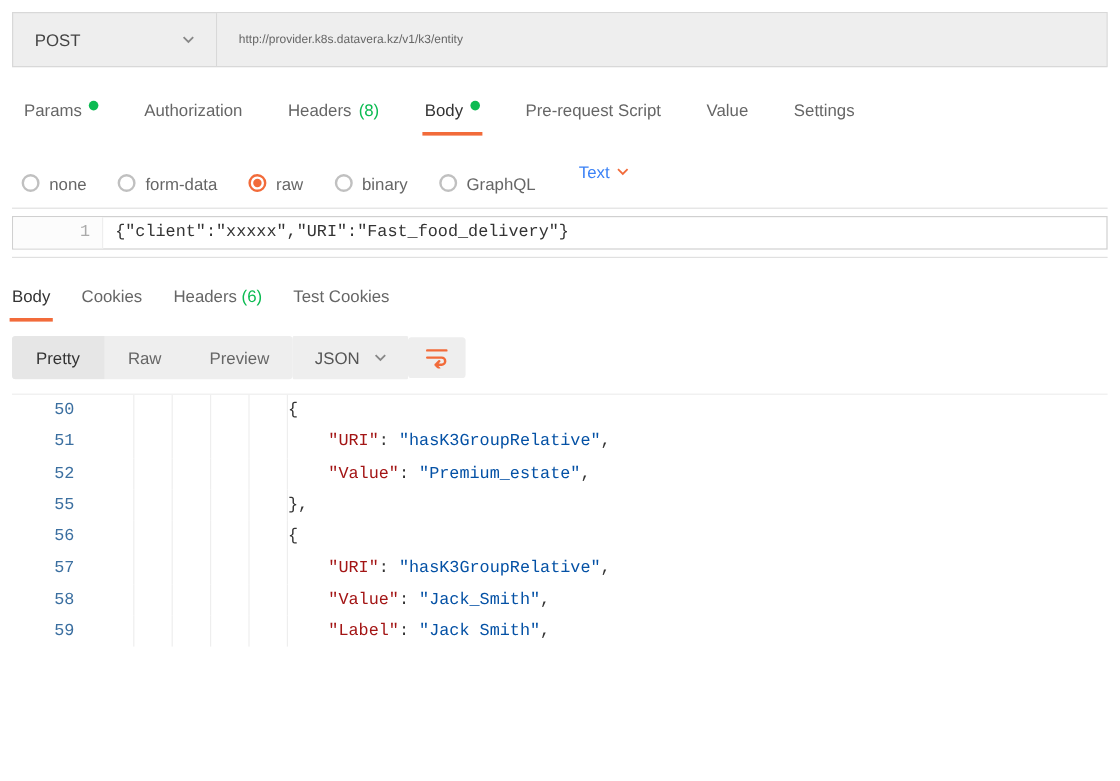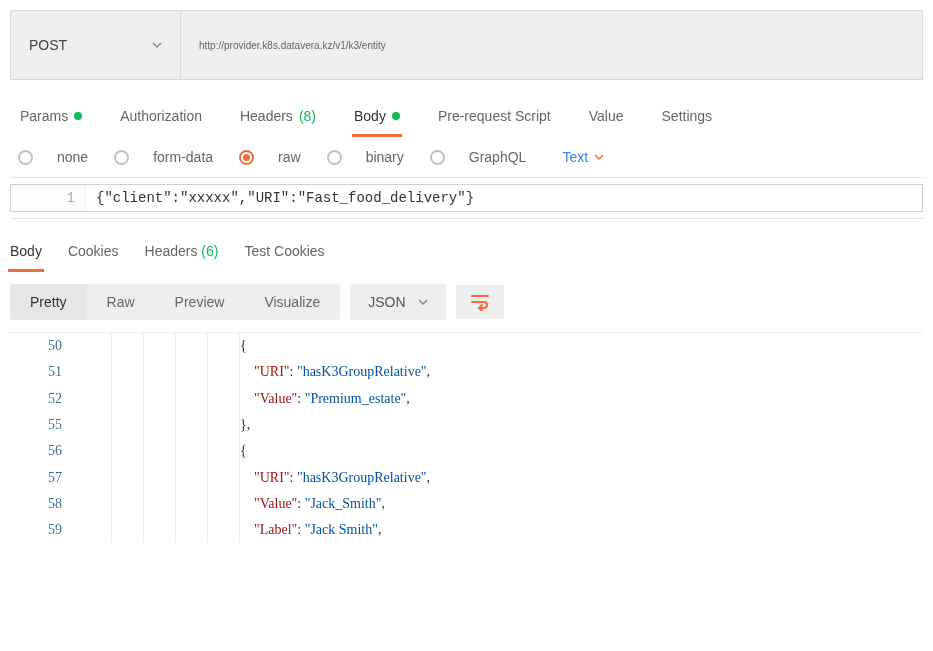--- a/index.html
+++ b/index.html
@@ -1,54 +1,54 @@
 <!DOCTYPE html>
 <html><head>
 <meta charset="utf-8">
 <style>
   * { box-sizing: border-box; margin: 0; padding: 0; }
   body { font-family: -apple-system, BlinkMacSystemFont, "Segoe UI", Arial, sans-serif; font-size: 14px; color: #565656; background: #fff; width: 933px; }
   
   .request-bar { display: flex; margin: 10px; border: 1px solid #d8d8d8; background: #eee; }
-  .method-select { width: 170px; padding: 26px 18px; display: flex; align-items: center; justify-content: space-between; color: #444; border-right: 1px solid #d8d8d8; }
+  .method-select { width: 170px; padding: 14px 18px; display: flex; align-items: center; justify-content: space-between; color: #444; border-right: 1px solid #d8d8d8; }
   .url-input { flex: 1; padding: 14px 18px; color: #666; background: #eee; border: none; outline: none; font-size: 10px; }
   
   .tabs-row { display: flex; gap: 34px; padding: 10px 18px 0 18px; align-items: center; }
-  .tab { padding: 8px 2px 10px 2px; color: #666; cursor: pointer; display: flex; align-items: center; gap: 6px; border-bottom: 3px solid transparent; }
+  .tab { padding: 8px 2px 10px 2px; color: #666; cursor: pointer; display: flex; gap: 6px; border-bottom: 3px solid transparent; }
   .tab.active { border-bottom: 3px solid #f26b3a; color: #333; }
   .dot { width: 8px; height: 8px; border-radius: 50%; display: inline-block; }
   .dot.green { background: #0cbb52; }
   .count-green { color: #0cbb52; }
   
   .radio-row { display: flex; gap: 26px; padding: 12px 18px; align-items: center; }
-  .radio-item { display: flex; align-items: flex-end; gap: 24px; color: #666; cursor: pointer; }
+  .radio-item { display: flex; align-items: flex-start; gap: 8px; color: #666; cursor: pointer; margin-top: 20px; }
   .radio-outer { width: 15px; height: 15px; border-radius: 50%; border: 2px solid #c0c0c0; display: flex; align-items: center; justify-content: center; }
   .radio-outer.selected { border-color: #f26b3a; }
   .radio-inner { width: 7px; height: 7px; border-radius: 50%; background: #f26b3a; }
   .text-link { color: #3b82f6; cursor: pointer; display: flex; align-items: center; gap: 6px; margin-left: 10px;}
   
   .editor { border-top: 1px solid #e0e0e0; border-bottom: 1px solid #e0e0e0; margin: 0 10px; }
   .editor-inner { border: 1px solid #d0d0d0; margin: 6px 0; display: flex; font-family: "Consolas","Courier New", monospace; font-size: 14px; }
   .gutter { width: 75px; text-align: right; padding: 5px 10px 5px 0; color: #aaa; border-right: 1px solid #eee; background: #fcfcfc;}
   .code-content { flex: 1; padding: 5px 10px; color: #333; }
 
   .response-section { padding-top: 18px; }
   .resp-tabs { display: flex; gap: 22px; padding: 0 8px; align-items: center; }
   .resp-tab { padding: 6px 2px 10px 2px; color: #666; cursor: pointer; border-bottom: 3px solid transparent; }
   .resp-tab.active { border-bottom: 3px solid #f26b3a; color: #333; }
   
-  .toolbar-row { display: flex; gap: 10px; padding: 12px 10px; align-items: center; }
+  .toolbar-row { display: flex; padding: 12px 10px; align-items: center; }
   .seg-group { display: flex; background: #eee; border-radius: 3px; overflow: hidden; }
   .seg-btn { padding: 10px 20px; color: #666; cursor: pointer; }
   .seg-btn.active { background: #e6e6e6; color: #333; }
   .dropdown-btn { background: #eee; border-radius: 1px; padding: 10px 18px; display: flex; align-items: center; gap: 12px; color: #555; cursor: pointer; }
   .wrap-btn { background: #eee; border-radius: 3px; padding: 8px 14px; cursor: pointer; color: #f26b3a; display:flex; align-items:center;}
 
   .response-code { font-family: "Consolas","Courier New", monospace; font-size: 14px; border-top: 1px solid #eee; margin: 0 10px; }
-  .code-line { display: flex; height: 26.3px; align-items: center; font-family: Liberation Serif, serif; }
+  .code-line { display: flex; height: 26.3px; align-items: center; }
   .ln { width: 70px; text-align: right; padding-right: 18px; color: #3b6fa0; user-select:none; }
   .indent-guides { display: flex; height: 100%; }
   .guide { width: 32px; height: 100%; border-right: 1px solid #eee; }
   .tok-key { color: #a31515; }
   .tok-str { color: #0451a5; }
   .tok-punc { color: #333; }
   .tok-link { color: #0451a5; text-decoration: underline; }
   .code-txt { padding-left: 0; white-space: pre; }
   
   .chevron-down-svg { width: 10px; height: 10px; }
@@ -141,21 +141,20 @@
       <span class="count-green">(6)</span>
     </div>
     <div class="resp-tab"><span>Test Cookies</span></div>
   </div>
 
   <div class="toolbar-row">
     <div class="seg-group">
       <div class="seg-btn active"><span>Pretty</span></div>
       <div class="seg-btn"><span>Raw</span></div>
       <div class="seg-btn"><span>Preview</span></div>
-      <div class="seg-btn"><span>Visualize</span></div>
     </div>
     <div class="dropdown-btn">
       <span>JSON</span>
       <svg class="chevron-down-svg" viewBox="0 0 10 10">
           <path d="M1 3 L5 7 L9 3" fill="none" stroke="#888" stroke-width="1.5"></path>
         </svg>
     </div>
     <div class="wrap-btn">
       <svg width="20" height="18" viewBox="0 0 20 18">
         <path d="M2 3 H18 M2 9 H14 A3 3 0 0 1 14 15 H9 M9 15 L12 12 M9 15 L12 18" fill="none" stroke="#f26b3a" stroke-width="2" stroke-linecap="round"></path>

